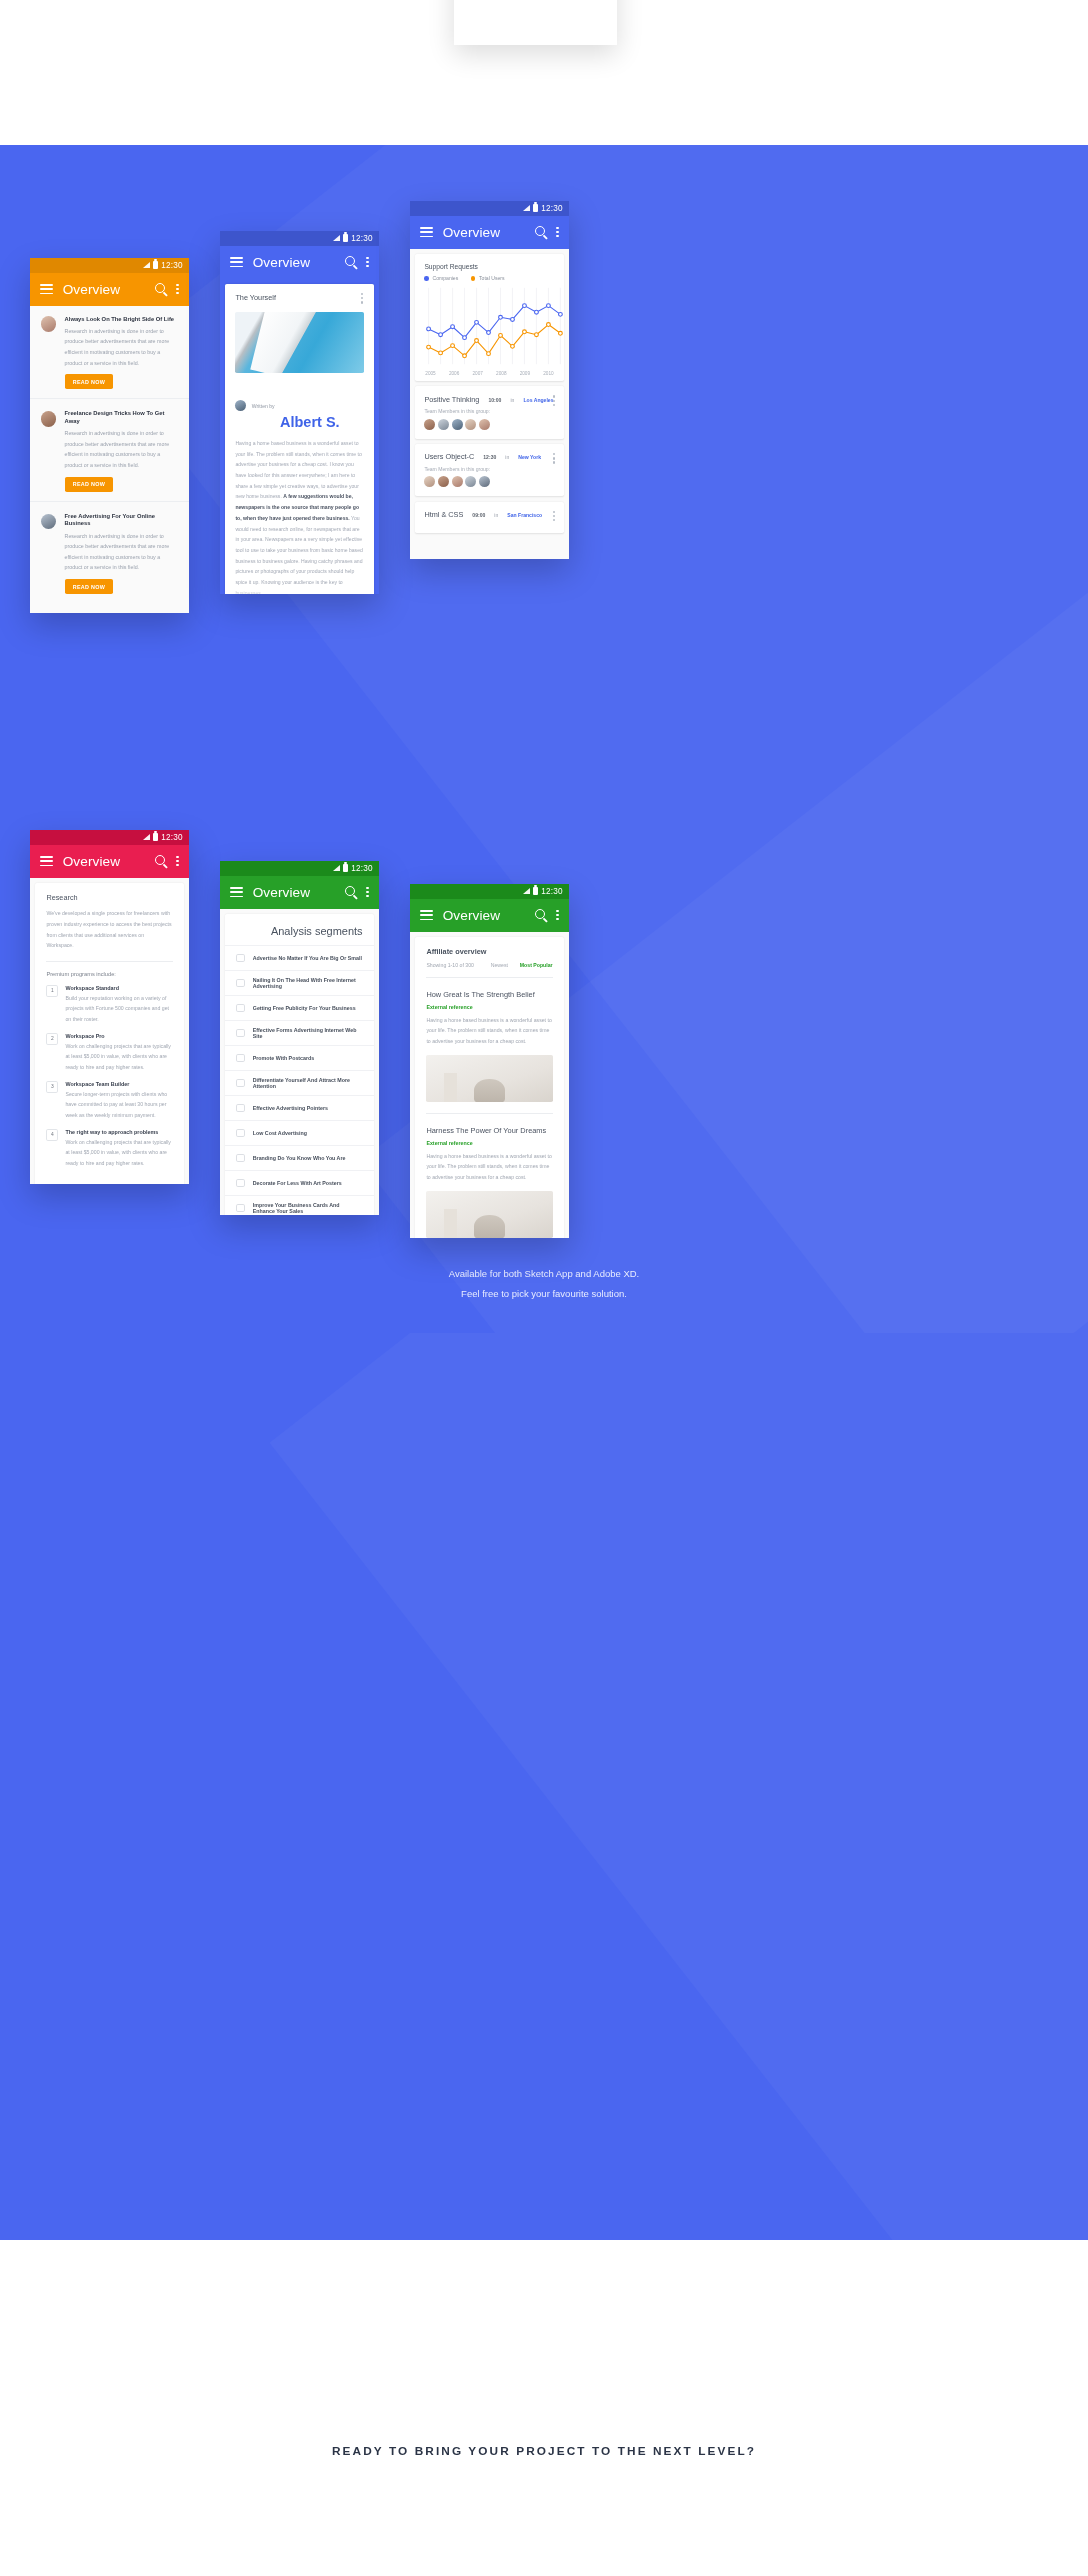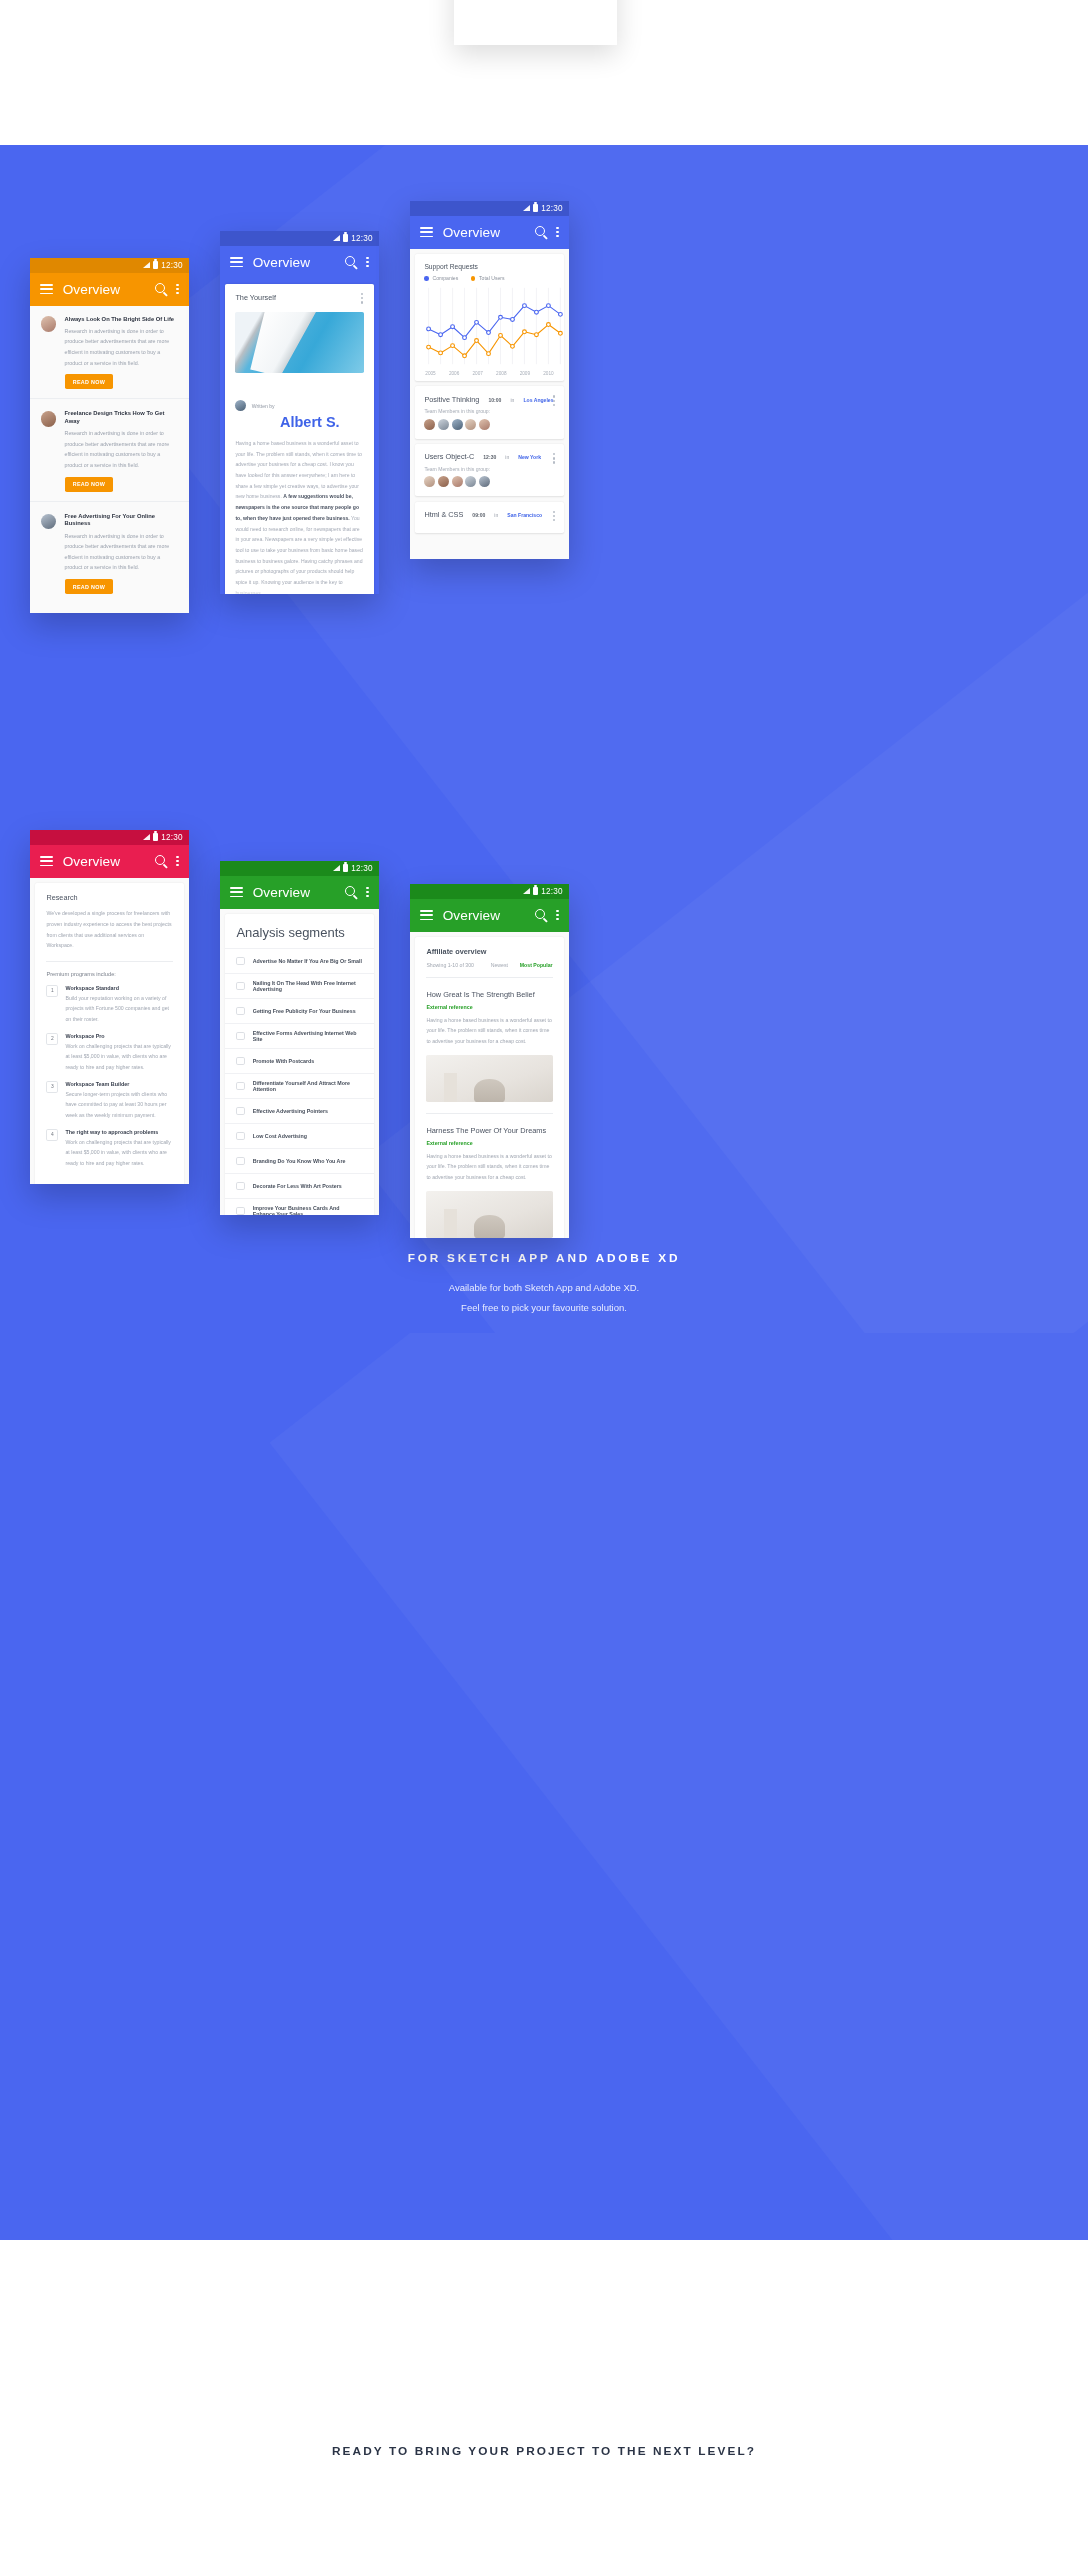--- a/index.html
+++ b/index.html
@@ -132,21 +132,21 @@
      display:flex;align-items:center;justify-content:center; font-size:4.9px; color:#6f757f; }
   .pk-rt { font-size:5.4px; font-weight:bold; color:#3b4250; }
   .pk-rp { font-size:5.2px; color:#a1a7b2; line-height:2.05; margin-top:1.8px; }
 
   
   #phone-green { left:220px; top:861px; width:159px; height:354px; }
   #phone-green .statusbar{background:#1b8a1b;}
   #phone-green .appbar{background:#27a028;}
   .gr-card { background:#fff; margin:5.4px; border-radius:1.8px; box-shadow:0 0.9px 1.8px rgba(0,0,0,0.10);
      overflow:hidden; height:315px; }
-  .gr-h { font-size:13px; color:#49525f; padding:11px 11px 8.2px 11px; }
+  .gr-h { font-size:11px; color:#49525f; padding:11px 11px 8.2px 11px;text-align:right; }
   .gr-row { display:flex; align-items:center; gap:8.2px; padding:7.3px 11px; border-top:0.9px solid #f0f1f4; height:25px;}
   .gr-box { width:8.2px;height:8.2px;border:0.9px solid #dcdfe4;border-radius:1.8px; flex:none; }
   .gr-lab { font-size:5.3px; font-weight:bold; color:#464e5b; }
 
   
   #phone-aff { left:410px; top:884px; width:159px; height:354px; }
   #phone-aff .statusbar{background:#1b8a1b;}
   #phone-aff .appbar{background:#27a028;}
   .af-card { background:#fff; margin:5.4px; padding:10px 11px 0 11px; border-radius:1.8px;
      box-shadow:0 0.9px 1.8px rgba(0,0,0,0.10); height:313px; overflow:hidden;}
@@ -416,21 +416,20 @@
       <div class="grp-head">
         <span class="grp-name">Html &amp; CSS</span>
         <span class="grp-time">09:00</span>
         <span class="grp-in">in</span>
         <span class="grp-city">San Francisco</span>
       </div>
     </div>
   </div>
 
   <div class="mid-copy">
-    <div class="mid-h">FOR SKETCH APP AND ADOBE XD</div>
     <div class="mid-p">Available for both Sketch App and Adobe XD.</div>
     <div class="mid-p" style="margin-top:3.6px;">Feel free to pick your favourite solution.</div>
   </div>
 
   <div class="band-blue-2">
     <div class="diag-sheen" style="left:544px; top:-453px;"></div>
   </div>
 
   <div class="phone" id="phone-pink">
     <div class="statusbar">

